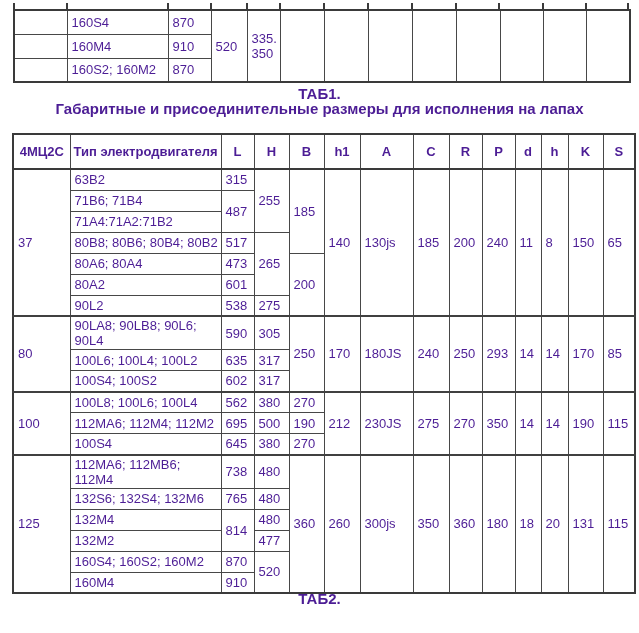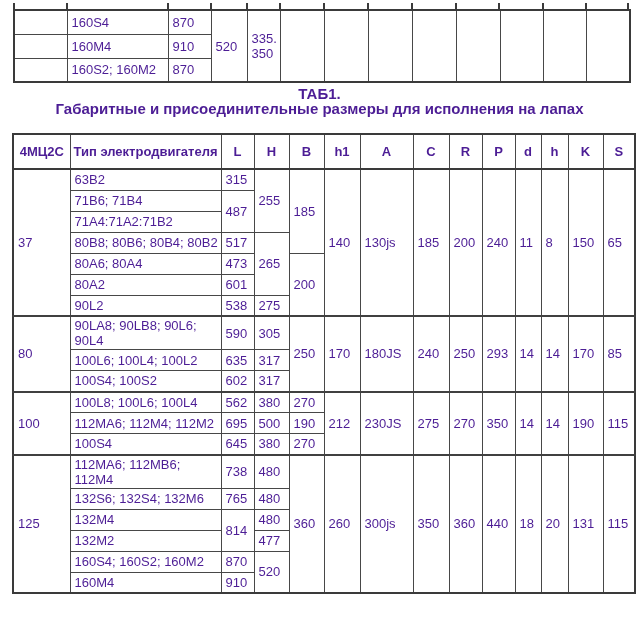--- a/index.html
+++ b/index.html
@@ -251,21 +251,21 @@
         <td rowspan="6">125</td>
         <td>112MA6; 112MB6;
 112M4</td>
         <td>738</td>
         <td>480</td>
         <td rowspan="6">360</td>
         <td rowspan="6">260</td>
         <td rowspan="6">300js</td>
         <td rowspan="6">350</td>
         <td rowspan="6">360</td>
-        <td rowspan="6">440</td>
+        <td rowspan="6">180</td>
         <td rowspan="6">18</td>
         <td rowspan="6">20</td>
         <td rowspan="6">131</td>
         <td rowspan="6">115</td>
       </tr>
       <tr>
         <td>132S6; 132S4; 132M6</td>
         <td>765</td>
         <td>480</td>
       </tr>
@@ -284,15 +284,16 @@
         <td rowspan="2">520</td>
       </tr>
       <tr>
         <td>160M4</td>
         <td>910</td>
       </tr>
     </tbody>
   </table>
 
   <div class="cap cap2">
+    <div>ТАБ2.</div>
   </div>
 
 </div>
 
 </body></html>

